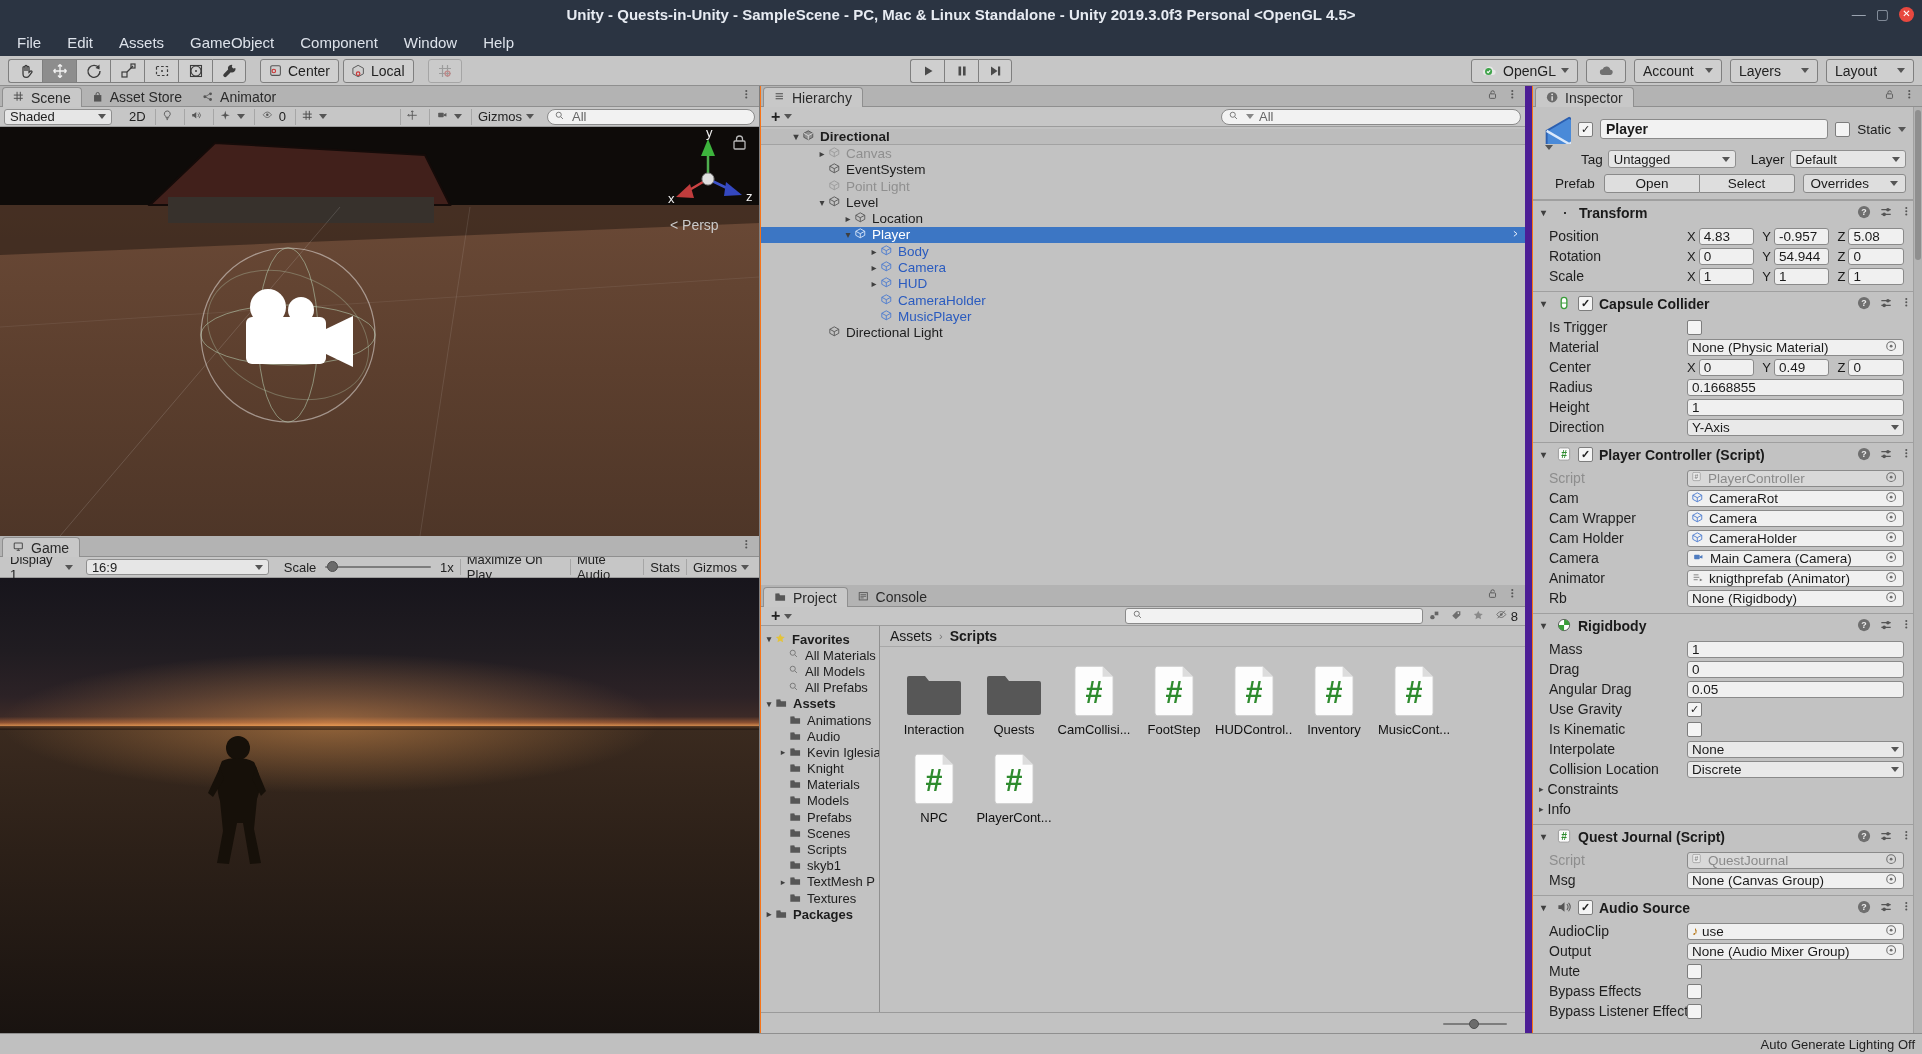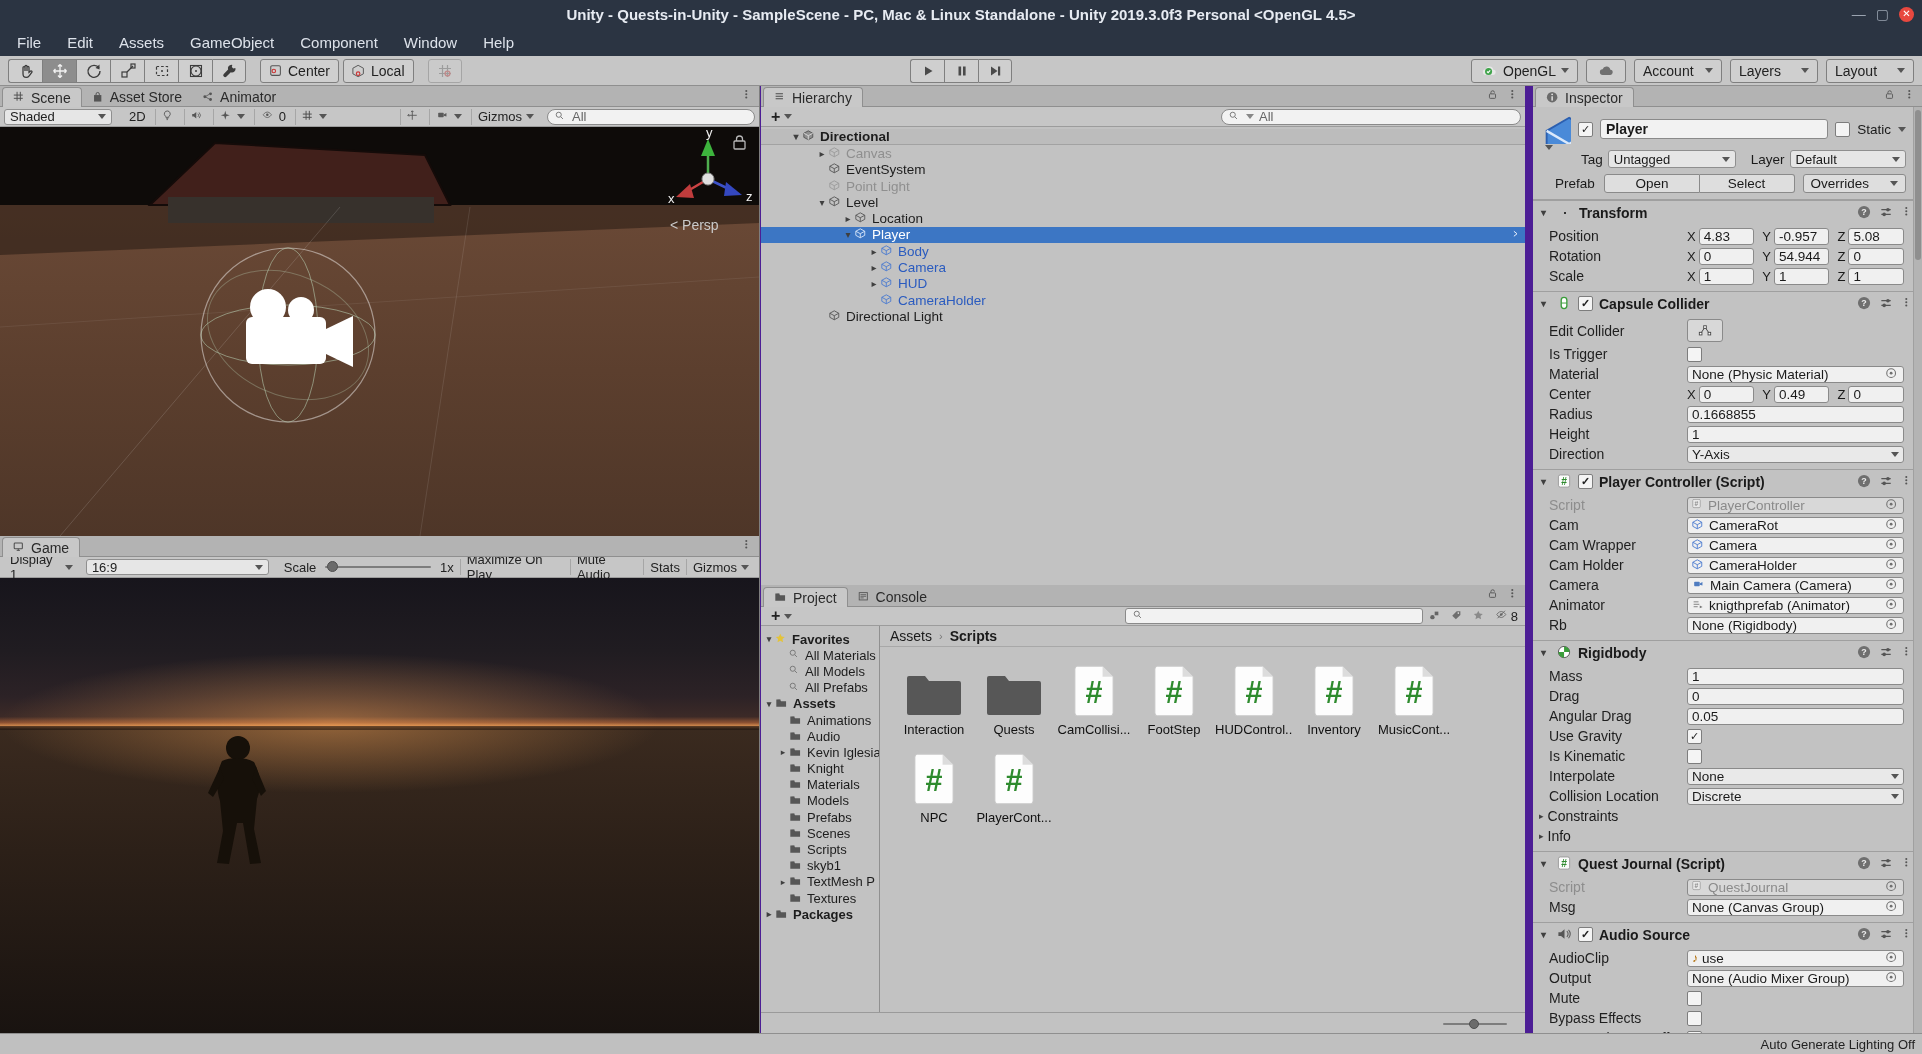--- a/index.html
+++ b/index.html
@@ -1,17 +1,17 @@
 <!DOCTYPE html>
 <html><head>
 <meta charset="utf-8">
 <style>
 *{margin:0;padding:0;box-sizing:border-box}
 body{background:#444;font-family:"Liberation Sans",sans-serif}
-.root{position:relative;width:1922px;height:1054px;background:#4c1d95;overflow:hidden;color:#1a1a1a;font-size:14px}
+.root{position:relative;width:1922px;height:1054px;background:#f97316;overflow:hidden;color:#1a1a1a;font-size:14px}
 svg{display:block}
 
 .titlebar{position:absolute;top:0;left:0;right:0;height:28px;background:#2b3442;display:flex;align-items:center;justify-content:center}
 .titlebar .title{color:#e7ebf2;font-weight:bold;font-size:15px}
 .win-controls{position:absolute;right:8px;top:0;height:28px;display:flex;align-items:center;gap:10px}
 .wc{color:#9aa3b0;font-size:14px;line-height:1;cursor:default}
 .wc.close{width:15px;height:15px;border-radius:50%;background:#e8483f;color:#fff;font-size:10px;display:flex;align-items:center;justify-content:center}
 .menubar{position:absolute;top:28px;left:0;right:0;height:28px;background:#2b3442;display:flex;align-items:center;padding-left:4px}
 .menu-item{color:#dde2ea;font-size:15px;padding:0 13px;height:100%;display:flex;align-items:center}
 
@@ -662,20 +662,30 @@
           <div class="hrow prefab" style="padding-left:106px">
             <span class="arr"></span>
             <span class="hicon">
               <svg width="13" height="13" viewBox="0 0 16 16">
                 <path d="M6.5 1 12 4v5L6.5 12 1 9V4z" fill="none" stroke="#4a7ad0" stroke-width="1.1"></path>
                 <path d="M1 4l5.5 3L12 4M6.5 7v5" fill="none" stroke="#4a7ad0" stroke-width="1.1"></path>
               </svg>
             </span>
             <span>CameraHolder</span>
           </div>
+          <div class="hrow prefab" style="padding-left:106px">
+            <span class="arr"></span>
+            <span class="hicon">
+              <svg width="13" height="13" viewBox="0 0 16 16">
+                <path d="M6.5 1 12 4v5L6.5 12 1 9V4z" fill="none" stroke="#4a7ad0" stroke-width="1.1"></path>
+                <path d="M1 4l5.5 3L12 4M6.5 7v5" fill="none" stroke="#4a7ad0" stroke-width="1.1"></path>
+              </svg>
+            </span>
+            <span>MusicPlayer</span>
+          </div>
           <div class="hrow " style="padding-left:54px">
             <span class="arr"></span>
             <span class="hicon">
               <svg width="13" height="13" viewBox="0 0 16 16">
                 <path d="M6.5 1 12 4v5L6.5 12 1 9V4z" fill="none" stroke="#555" stroke-width="1.1"></path>
                 <path d="M1 4l5.5 3L12 4M6.5 7v5" fill="none" stroke="#555" stroke-width="1.1"></path>
               </svg>
             </span>
             <span>Directional Light</span>
           </div>
@@ -1224,33 +1234,20 @@
       <span>
                     <svg width="13" height="13" viewBox="0 0 16 16">
                       <circle cx="6.5" cy="2.5" r="1.3" fill="#555"></circle>
                       <circle cx="6.5" cy="6.5" r="1.3" fill="#555"></circle>
                       <circle cx="6.5" cy="10.5" r="1.3" fill="#555"></circle>
                     </svg>
                   </span>
     </span>
               </div>
               <div class="comp-rows">
-                <div class="crow" style="height:27px">
-                  <span class="clabel">Edit Collider</span>
-                  <div class="cval">
-                    <span class="ecbtn">
-                      <svg width="16" height="14" viewBox="0 0 16 16">
-                        <path d="M3 11 8 3.5 13 11" fill="none" stroke="#444" stroke-width="1.1"></path>
-                        <rect x="1.5" y="9.5" width="3" height="3" fill="#fff" stroke="#444"></rect>
-                        <rect x="6.5" y="2" width="3" height="3" fill="#fff" stroke="#444"></rect>
-                        <rect x="11.5" y="9.5" width="3" height="3" fill="#fff" stroke="#444"></rect>
-                      </svg>
-                    </span>
-                  </div>
-                </div>
                 <div class="crow">
                   <span class="clabel">Is Trigger</span>
                   <div class="cval">
                     <span class="cb"></span>
                   </div>
                 </div>
                 <div class="crow">
                   <span class="clabel">Material</span>
                   <div class="cval">
                     <span class="field">

